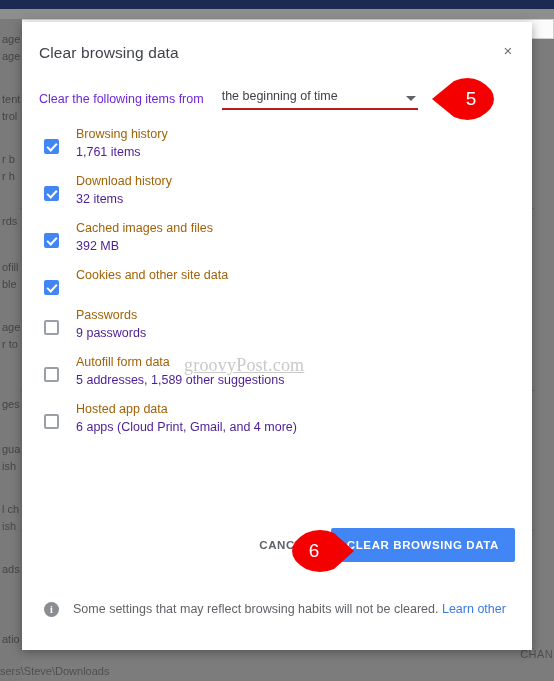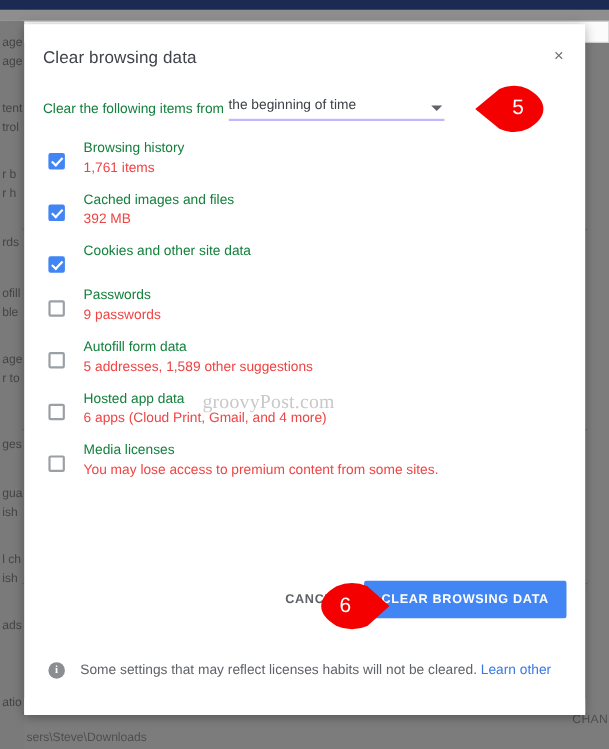--- a/index.html
+++ b/index.html
@@ -60,21 +60,20 @@
     white-space: nowrap;
     opacity: .85;
   }
   .bg-bottom-left {
     position: absolute;
     left: 0; bottom: 4px;
     color: #4a4a4a;
     font-size: 11px;
     white-space: nowrap;
     opacity: .9;
-    padding-left: 24px;
   }
   .bg-bottom-right {
     position: absolute;
     right: 1px; bottom: 21px;
     color: #4a4a4a;
     font-size: 11px;
     letter-spacing: .4px;
     white-space: nowrap;
     opacity: .9;
     text-align: center;
@@ -126,28 +125,28 @@
   
   .select-row {
     position: absolute;
     left: 17px; top: 64px;
     width: 476px;
     display: flex;
     align-items: flex-end;
   }
   .select-label {
     font-size: 12.5px;
-    color: #15803d;
+    color: #6d28d9;
     padding-bottom: 4px;
   }
   .select-wrap {
     position: relative;
-    margin-left: 4px;
+    margin-left: 18px;
     width: 196px;
-    border-bottom: 2px solid #c4b5fd;
+    border-bottom: 2px solid #b91c1c;
     padding-bottom: 4px;
     cursor: pointer;
   }
   .select-value {
     font-size: 12.5px;
     color: #3f4248;
   }
   .select-arrow {
     position: absolute;
     right: 2px; bottom: 7px;
@@ -190,38 +189,39 @@
     position: absolute;
     left: 3px; top: 0px;
     width: 4px; height: 8px;
     border: solid #ffffff;
     border-width: 0 2px 2px 0;
     transform: rotate(43deg);
   }
   .cb-texts { flex: 1 1 auto; }
   .cb-title {
     font-size: 12.5px;
-    color: #15803d;
+    color: #a16207;
     line-height: 17px;
   }
   .cb-sub {
     font-size: 12.5px;
-    color: #ef4444;
+    color: #4c1d95;
     line-height: 18px;
   }
 
   
   .watermark {
     position: absolute;
     left: 162px; top: 333px;
     font-family: "Liberation Serif", serif;
     font-size: 18px;
     color: #c9c9c9;
     letter-spacing: .2px;
     pointer-events: none;
+    text-decoration: underline;
   }
 
   
   .actions {
     position: absolute;
     right: 17px; top: 506px;
     display: flex;
     align-items: center;
   }
   .btn-cancel {
@@ -360,20 +360,27 @@
     <div class="cb-list">
 
       <div class="cb-row">
         <div class="cb-box checked"></div>
         <div class="cb-texts">
           <div class="cb-title">Browsing history</div>
           <div class="cb-sub">1,761 items</div>
         </div>
       </div>
 
+      <div class="cb-row">
+        <div class="cb-box checked"></div>
+        <div class="cb-texts">
+          <div class="cb-title">Download history</div>
+          <div class="cb-sub">32 items</div>
+        </div>
+      </div>
 
       <div class="cb-row">
         <div class="cb-box checked"></div>
         <div class="cb-texts">
           <div class="cb-title">Cached images and files</div>
           <div class="cb-sub">392 MB</div>
         </div>
       </div>
 
       <div class="cb-row">
@@ -400,40 +407,33 @@
       </div>
 
       <div class="cb-row">
         <div class="cb-box"></div>
         <div class="cb-texts">
           <div class="cb-title">Hosted app data</div>
           <div class="cb-sub">6 apps (Cloud Print, Gmail, and 4 more)</div>
         </div>
       </div>
 
-      <div class="cb-row">
-        <div class="cb-box"></div>
-        <div class="cb-texts">
-          <div class="cb-title">Media licenses</div>
-          <div class="cb-sub">You may lose access to premium content from some sites.</div>
-        </div>
-      </div>
 
     </div>
 
     <div class="watermark">groovyPost.com</div>
 
     <div class="actions">
       <button class="btn-cancel">CANCEL</button>
       <button class="btn-primary">CLEAR BROWSING DATA</button>
     </div>
 
     <div class="footer-note">
       <div class="info-icon">i</div>
-      <div class="footer-text"><span>Some settings that may reflect licenses habits will not be cleared.</span> <span class="footer-link">Learn other</span></div>
+      <div class="footer-text"><span>Some settings that may reflect browsing habits will not be cleared.</span> <span class="footer-link">Learn other</span></div>
     </div>
 
   </div>
 
   <div class="callout" id="callout-5">
     <svg width="64" height="44" viewBox="0 0 64 44" xmlns="http://www.w3.org/2000/svg">
       <path d="M0 22 L22 4 Q36 -2 48 4 Q62 12 62 22 Q62 32 48 40 Q36 46 22 40 Z" fill="#f40000"></path>
     </svg>
     <div class="num">5</div>
   </div>

